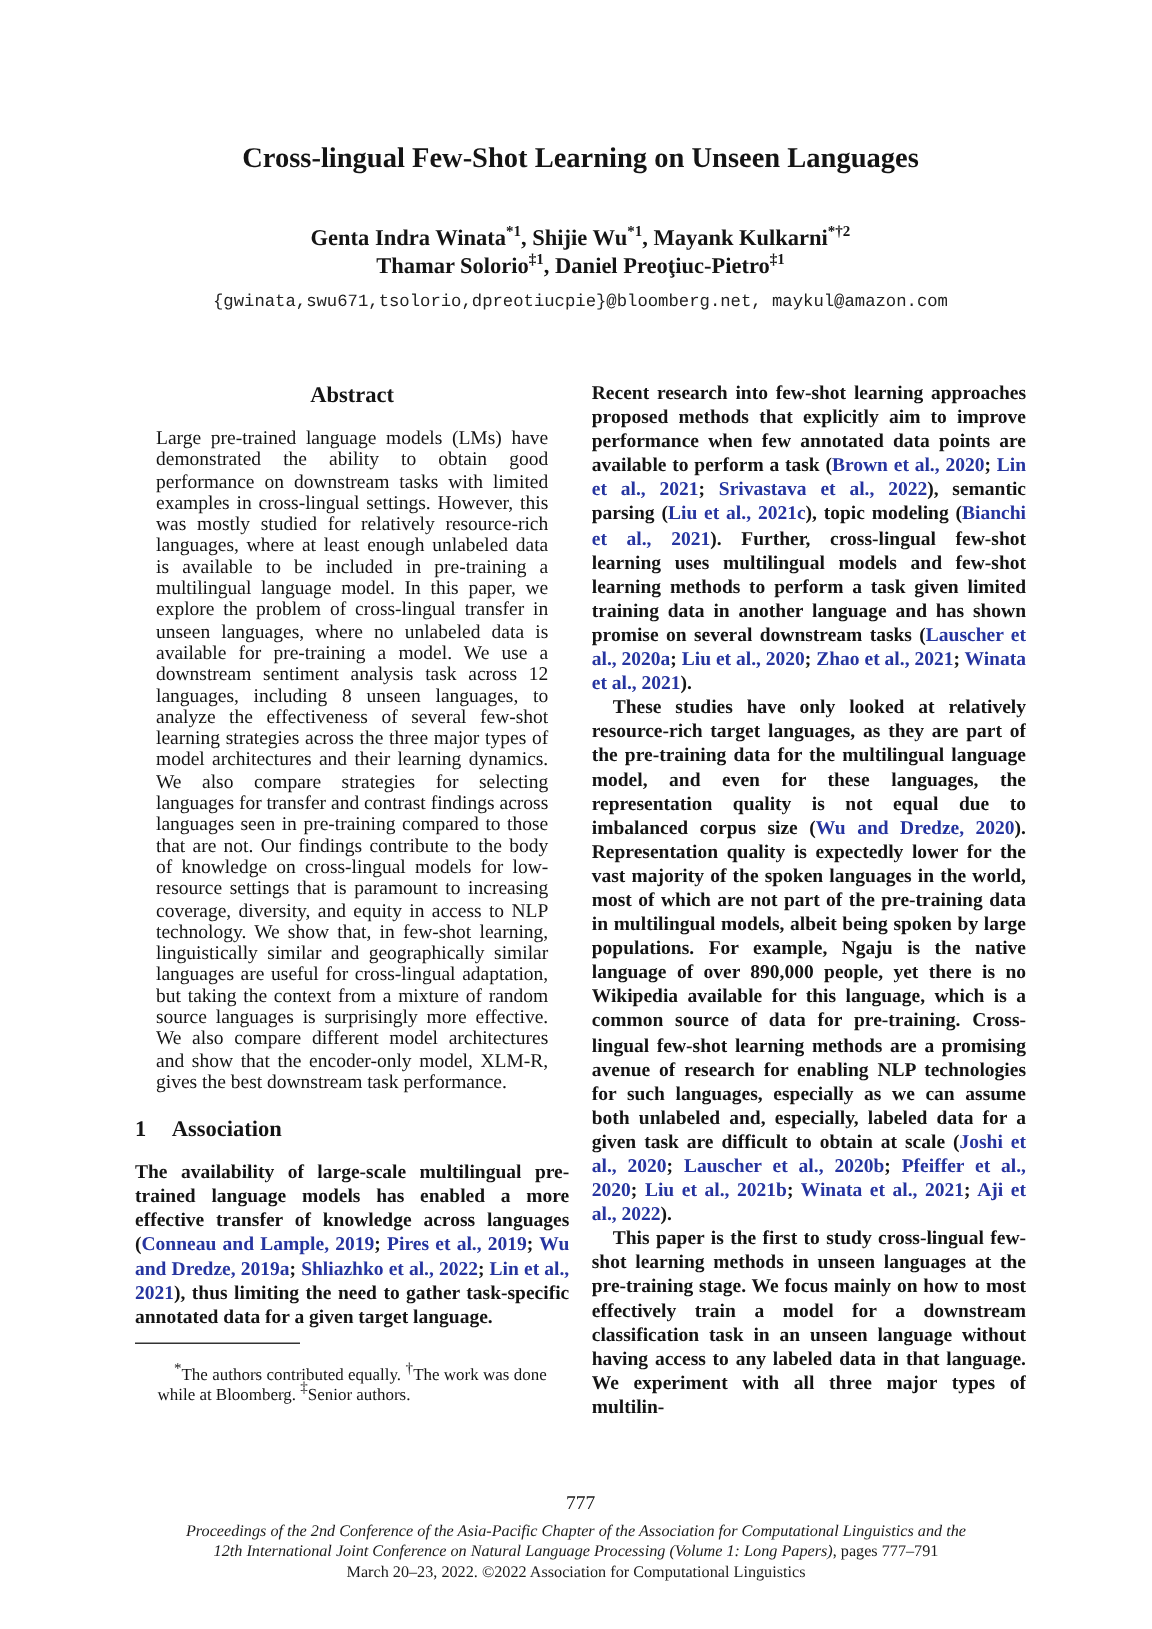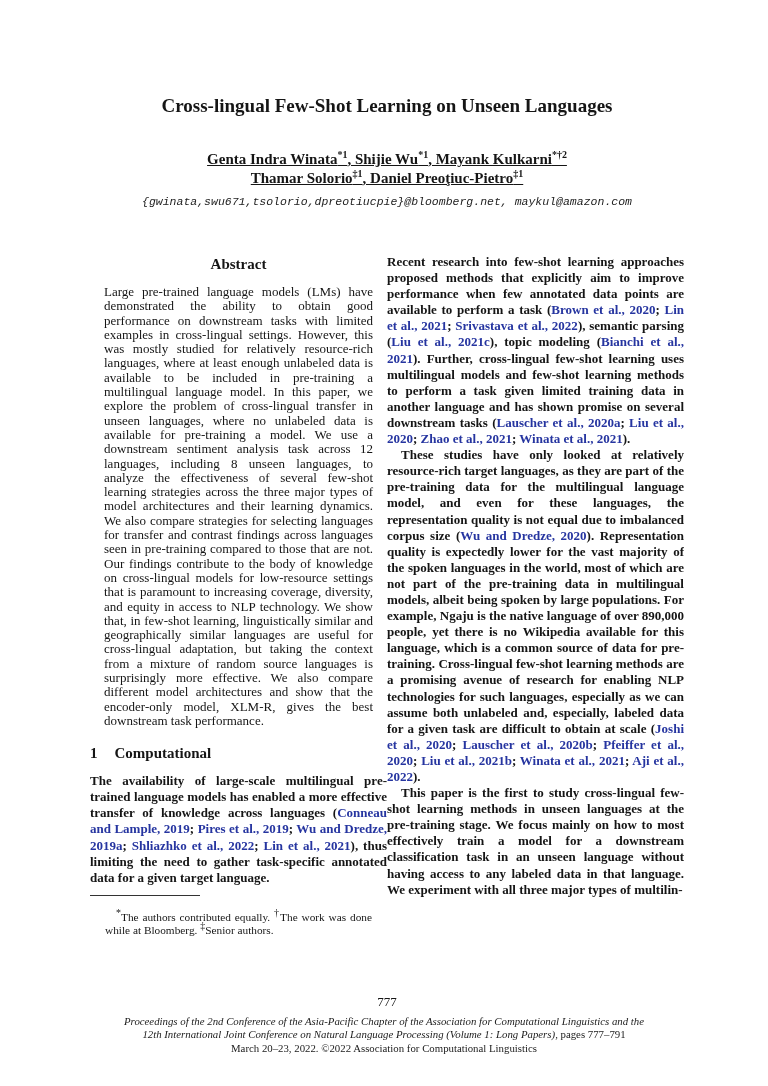--- a/index.html
+++ b/index.html
@@ -20,35 +20,34 @@
     font-weight: bold;
     line-height: 23px;
     margin: 0;
   }
   .authors {
     margin-top: 33px;
     text-align: center;
     font-size: 15px;
     line-height: 19px;
   }
-  .author-line { font-weight: bold; text-decoration: underline; }
+  .author-line { font-weight: bold; }
   .affil-line { font-weight: normal; white-space: pre-wrap; }
   sup { font-size: 10px; line-height: 0; }
   .emails {
     margin-top: 7px;
     text-align: center;
     font-family: "Liberation Mono", "DejaVu Sans Mono", monospace;
     font-size: 11.5px;
     letter-spacing: 0;
     color: #222;
-    font-style: italic;
   }
   .columns {
     display: flex;
-    gap: 0;
+    gap: 15px;
     margin-top: 46px;
     height: 736px;
     overflow: hidden;
     text-align: justify;
   }
   .col { flex: 1 1 0; min-width: 0; }
   .abstract-heading {
     text-align: center;
     font-weight: bold;
     font-size: 15px;
@@ -121,21 +120,21 @@
 
   <div class="emails">{gwinata,swu671,tsolorio,dpreotiucpie}@bloomberg.net, maykul@amazon.com</div>
 
   <div class="columns">
 
     <div class="col">
       <div class="abstract-heading">Abstract</div>
       <p class="abstract-body">Large pre-trained language models (LMs) have demonstrated the ability to obtain good performance on downstream tasks with limited examples in cross-lingual settings. However, this was mostly studied for relatively resource-rich languages, where at least enough unlabeled data is available to be included in pre-training a multilingual language model. In this paper, we explore the problem of cross-lingual transfer in unseen languages, where no unlabeled data is available for pre-training a model. We use a downstream sentiment analysis task across 12 languages, including 8 unseen languages, to analyze the effectiveness of several few-shot learning strategies across the three major types of model architectures and their learning dynamics. We also compare strategies for selecting languages for transfer and contrast findings across languages seen in pre-training compared to those that are not. Our findings contribute to the body of knowledge on cross-lingual models for low-resource settings that is paramount to increasing coverage, diversity, and equity in access to NLP technology. We show that, in few-shot learning, linguistically similar and geographically similar languages are useful for cross-lingual adaptation, but taking the context from a mixture of random source languages is surprisingly more effective. We also compare different model architectures and show that the encoder-only model, XLM-R, gives the best downstream task performance.</p>
 
       <div class="section-heading">
-        <span class="sec-num">1</span><span>Computational</span>
+        <span class="sec-num">1</span><span>Association</span>
       </div>
       <p class="body-para">The availability of large-scale multilingual pre-trained language models has enabled a more effective transfer of knowledge across languages (<span class="cite">Conneau and Lample, 2019</span>; <span class="cite">Pires et al., 2019</span>; <span class="cite">Wu and Dredze, 2019a</span>; <span class="cite">Shliazhko et al., 2022</span>; <span class="cite">Lin et al., 2021</span>), thus limiting the need to gather task-specific annotated data for a given target language.</p>
 
       <div class="footnote-block">
         <div class="footnote-rule"></div>
         <p class="footnote-text"><sup>*</sup>The authors contributed equally. <sup>†</sup>The work was done while at Bloomberg. <sup>‡</sup>Senior authors.</p>
       </div>
     </div>
 
     <div class="col">

